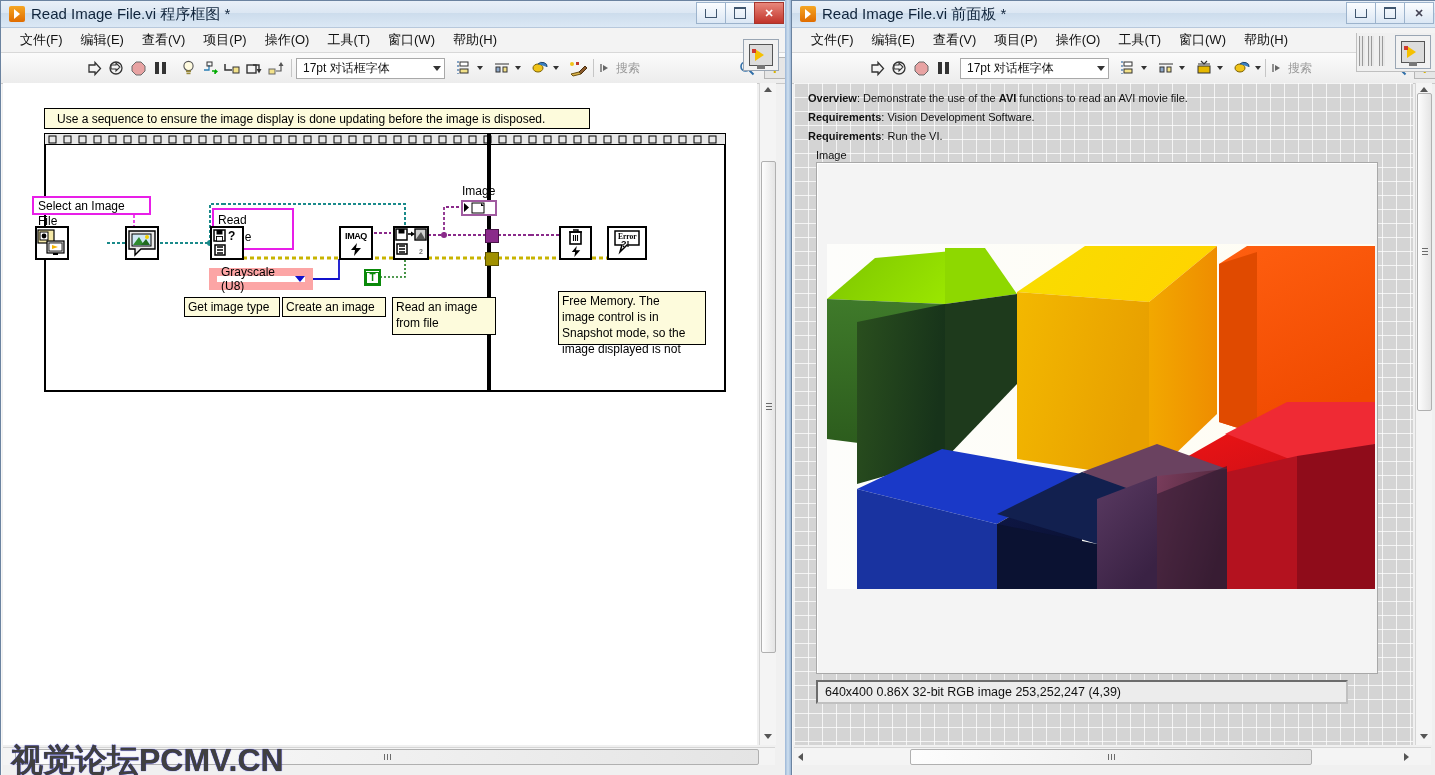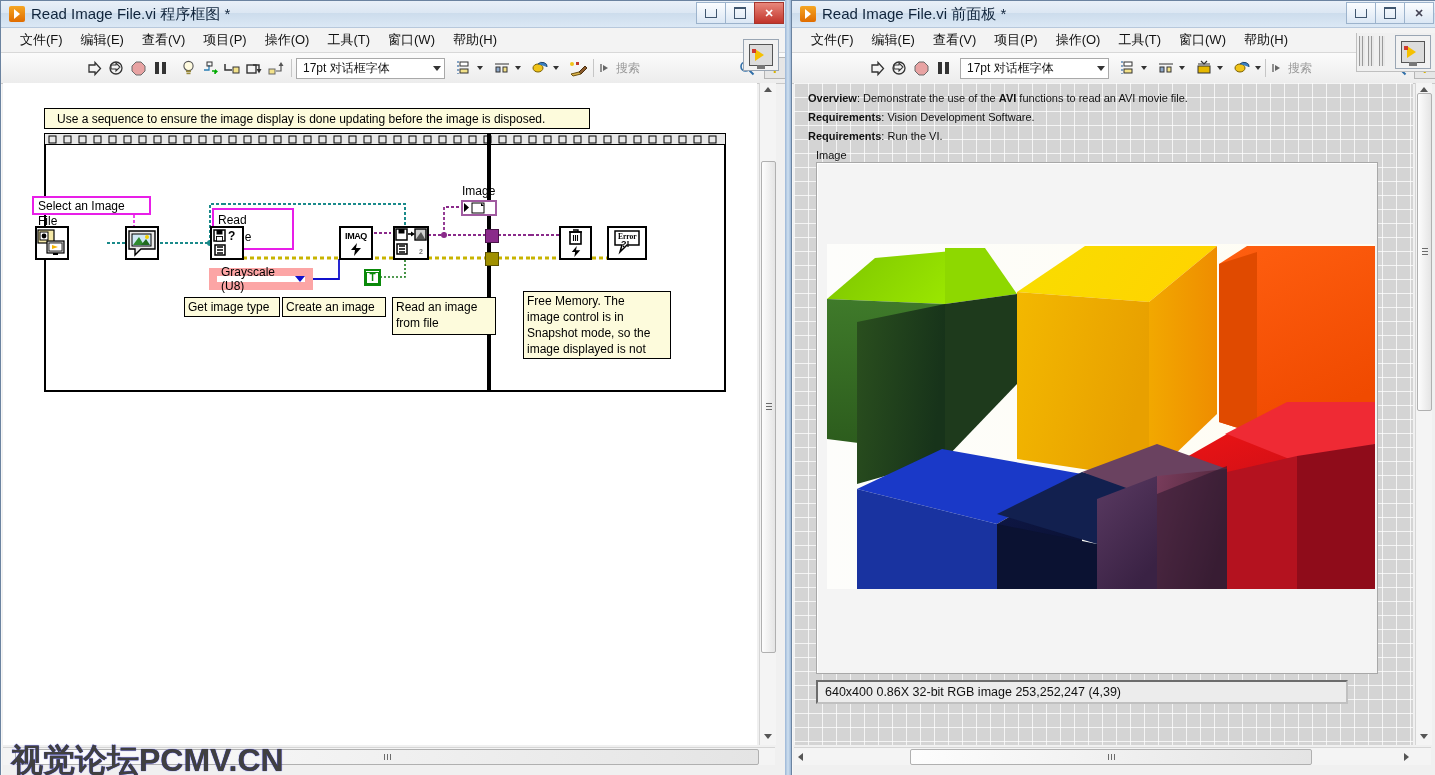--- a/index.html
+++ b/index.html
@@ -447,21 +447,21 @@
       </div>
 
       <div class="term" style="left:361px;top:186px;width:17px;height:17px;border:2px solid #0a8a0a;background:#fff;display:flex;align-items:center;justify-content:center;">
         <span style="font-size:10px;font-weight:bold;color:#0a8a0a;border:1.4px solid #0a8a0a;padding:0 2px;line-height:10px;">T</span>
       </div>
 
       <div class="cmt" style="left:181px;top:214px;width:96px;height:20px;">Get image type</div>
       <div class="cmt" style="left:279px;top:214px;width:104px;height:20px;">Create an image</div>
       <div class="cmt" style="left:389px;top:214px;width:104px;height:38px;">Read an image
 from file</div>
-      <div class="cmt" style="left:520px;top:208px;width:148px;height:68px;">Free Memory.  The
+      <div class="cmt" style="left:555px;top:208px;width:148px;height:54px;">Free Memory.  The
 image control is in
 Snapshot mode, so the
 image displayed is not</div>
 
     </div>
 
     <div class="bd-scroll-v" style="left:758px;top:82px;width:16px;height:662px;">
       <div class="sb-thumb" style="left:1px;top:78px;width:13px;height:490px;">
         <div style="position:absolute;left:4px;top:50%;margin-top:-4px;width:6px;height:8px;
              background:repeating-linear-gradient(to bottom,#6b6b6b 0 1px,transparent 1px 3px);"></div>

